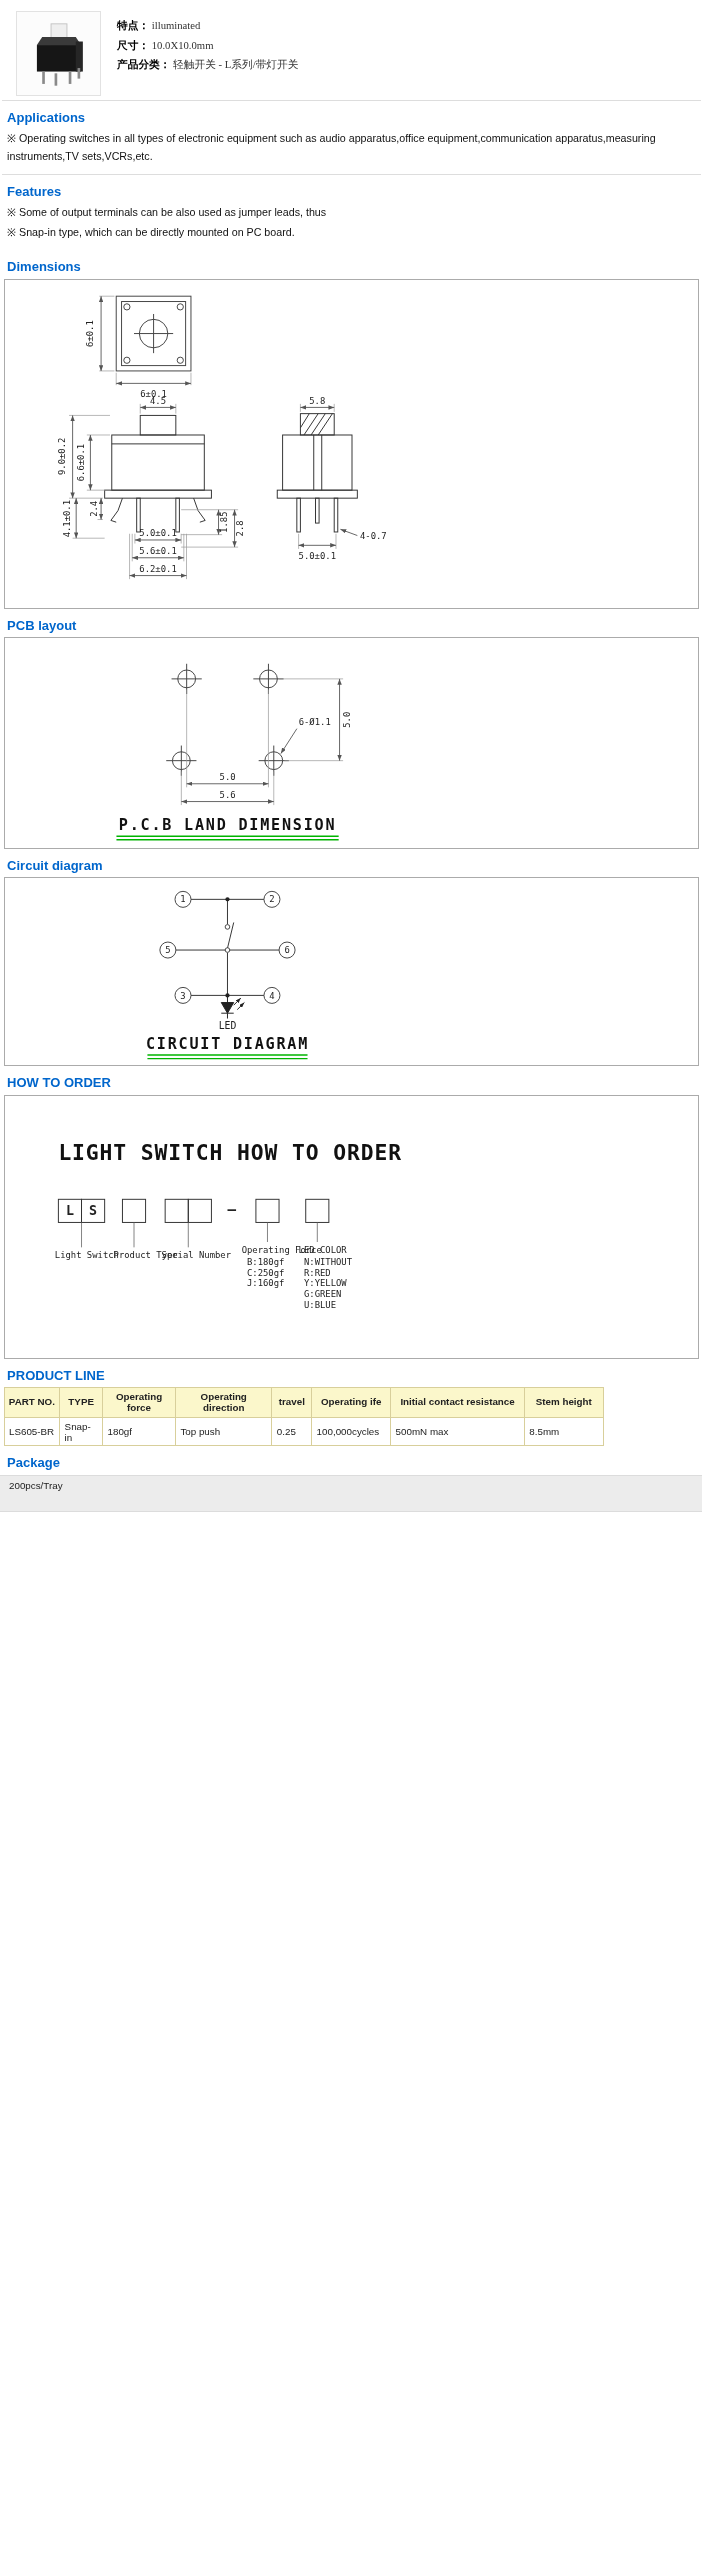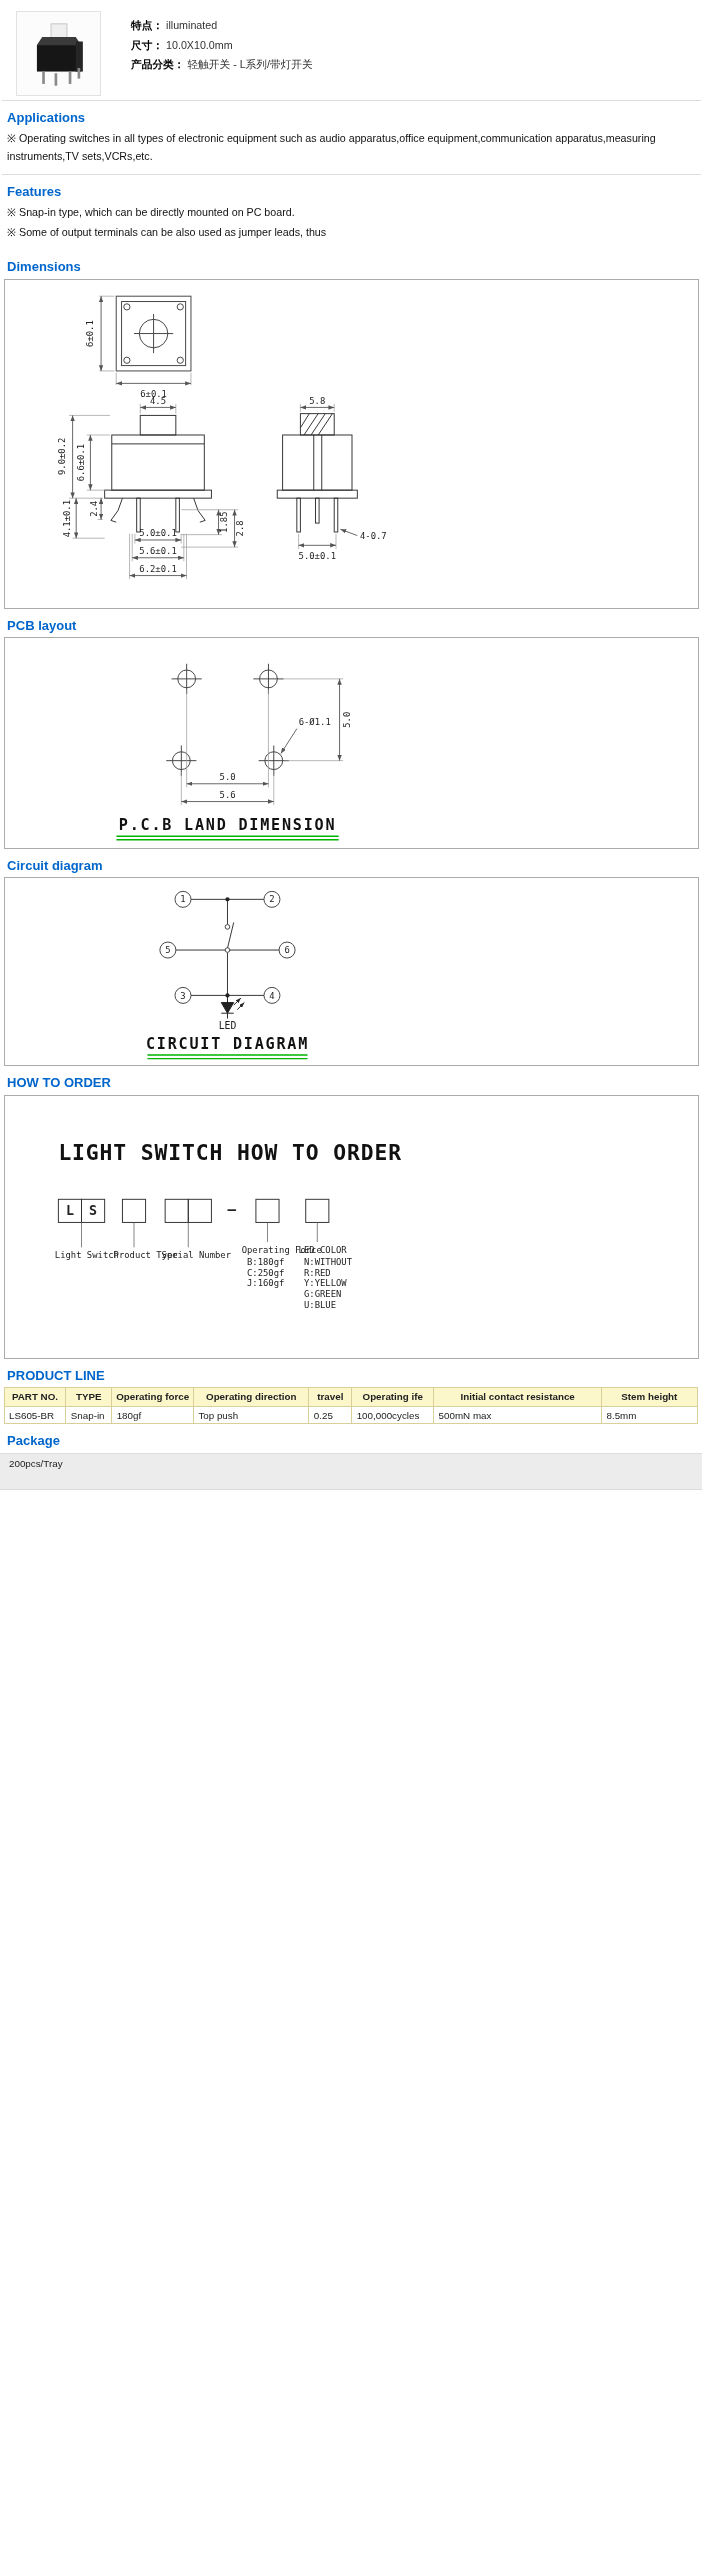--- a/index.html
+++ b/index.html
@@ -7,40 +7,40 @@
   body {
     width:703px; height:2576px; position:relative;
     font-family:"Liberation Sans", sans-serif; color:#222; font-size:10.7px;
   }
   .topsec { position:relative; height:100px; }
   .photo {
     position:absolute; left:16px; top:10.7px; width:85px; height:85px;
     border:0.9px solid #e2e2e2; background:#fcfcfc;
     display:flex; align-items:center; justify-content:center;
   }
-  .specs { position:absolute; left:131px; top:16px; line-height:19.6px; }
+  .specs { position:absolute; left:117px; top:16px; line-height:19.6px;font-family:Liberation Serif, serif; }
   .spec-row { white-space:nowrap; }
   .spec-label { font-weight:bold; color:#000; }
   .spec-value { color:#333; }
   .sep { border:none; border-top:0.9px solid #ddd; margin:0 1.8px; }
   .sec-title { color:#0066cc; font-weight:bold; font-size:13px; margin:9px 0 4.4px 7.1px; }
   .para { margin:0 12.5px 9px 7.1px; line-height:18px; color:#111; }
   .feat { margin:0 12.5px 3.6px 7.1px; line-height:17px; color:#111; }
   .featwrap { padding-bottom:5.3px; }
   .box { border:0.9px solid #ababab; margin:1.8px 3.6px 7.1px 3.6px; background:#fff; overflow:hidden; }
   svg text { font-family:"DejaVu Sans Mono", monospace; fill:#222; }
   svg .dim { font-size:10px; }
   svg .num { font-size:10px; }
   svg .led { font-size:11px; }
   svg .cap { font-size:17px; font-weight:bold; letter-spacing:2px; fill:#111; }
   svg .ttl { font-size:24px; font-weight:bold; letter-spacing:1px; fill:#111; }
   svg .lbl { font-size:10px; }
   svg .boxch { font-size:15px; font-weight:bold; }
   svg .dash { font-size:16px; font-weight:bold; }
-  .pl-table { width:694px; margin:1.8px 3.6px 5.3px 3.6px; border-collapse:collapse; font-size:9.8px;border-radius:7px; }
+  .pl-table { width:600px; margin:1.8px 3.6px 5.3px 3.6px; border-collapse:collapse; font-size:9.8px;border-radius:7px; }
   .pl-table th {
     background:#fbf7cb; border:0.9px solid #d8cf9b; padding:3.6px 2.7px;
     font-weight:bold; text-align:center; line-height:10.7px; color:#222;
   }
   .pl-table td { border:0.9px solid #d8cf9b; padding:2.7px 4.4px; background:#fff; color:#222; }
   .pkg-bar {
     margin-top:1.8px; background:#ececec; border-top:0.9px solid #dcdcdc; border-bottom:0.9px solid #dcdcdc;
     height:37px; line-height:19.6px; padding-left:9px; font-size:9.8px; color:#222;
   }
   .filler { height:1139px; }
@@ -79,22 +79,22 @@
 
 <hr class="sep">
 
 <div class="sec-title">Applications</div>
 <div class="para">※ Operating switches in all types of electronic equipment such as audio apparatus,office equipment,communication apparatus,measuring instruments,TV sets,VCRs,etc.</div>
 
 <hr class="sep">
 
 <div class="sec-title">Features</div>
 <div class="featwrap">
+  <div class="feat">※ Some of output terminals can be also used as jumper leads, thus</div>
   <div class="feat">※ Snap-in type, which can be directly mounted on PC board.</div>
-  <div class="feat">※ Some of output terminals can be also used as jumper leads, thus</div>
 </div>
 
 <div class="sec-title">Dimensions</div>
 <div class="box">
 <svg width="694" height="326" viewBox="0 0 780 366" style="font-size:12px">
   <defs>
     <marker id="arrA" markerWidth="7" markerHeight="5" refX="6.5" refY="2.5" orient="auto-start-reverse">
       <path d="M0,0 L6.5,2.5 L0,5 z" fill="#555"></path>
     </marker>
   </defs>

